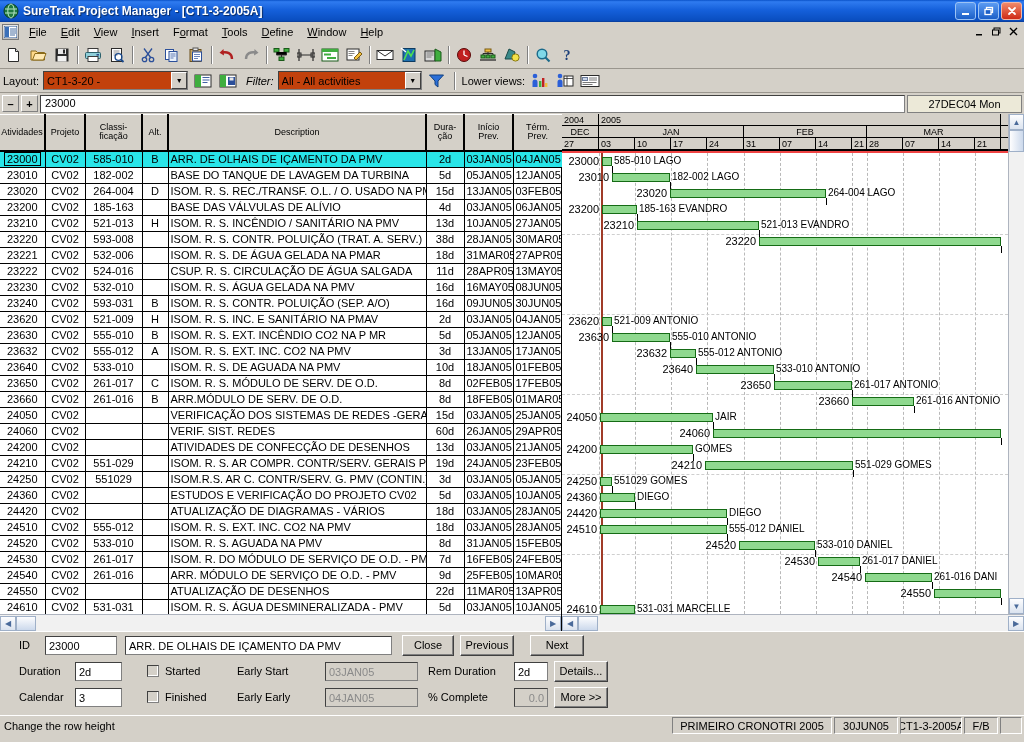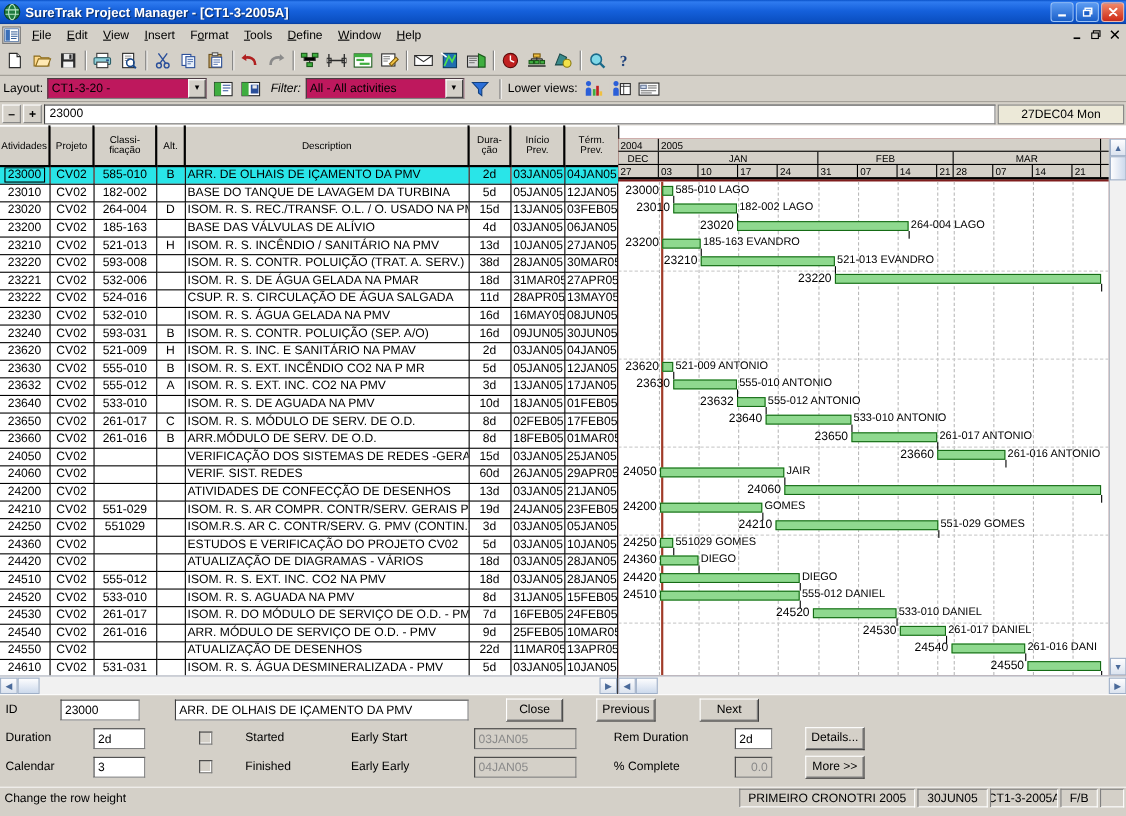--- a/index.html
+++ b/index.html
@@ -77,21 +77,21 @@
   }
 
   
   .layoutbar {
     height: 24px; background: #d4d0c8;
     display: flex; align-items: center; gap: 4px;
     padding: 0 3px; border-bottom: 1px solid #9a968e;
   }
   .lbl { font-size: 11px; color: #000; }
   .combo {
-    height: 19px; background: #be185d;
+    height: 19px; background: #c2410c;
     border: 1px solid #808080;
     border-top-color:#404040; border-left-color:#404040;
     display: flex; align-items: center;
     font-size: 11px; padding-left: 3px;
     position: relative;
   }
   .combo .cval { flex:1; white-space: nowrap; overflow:hidden; }
   .combo .carrow {
     width: 16px; height: 17px; margin: 0 0 0 auto;
     background: #d4d0c8;
@@ -120,21 +120,21 @@
   .datebox {
     width: 115px; height: 18px; background: #ece9d8;
     border: 1px solid #808080;
     display:flex; align-items:center; justify-content:center;
     font-size: 11px;
   }
 
   
   .mainarea { position: relative; height: 517px; display: flex; background:#fff; }
   .grid-pane { width: 562px; position: relative; background:#fff; border-right:1px solid #000;}
-  .gantt-pane { flex:1; position: relative; background:#7f1d1d; overflow:hidden;margin-top:12px; }
+  .gantt-pane { flex:1; position: relative; background:#ef4444; overflow:hidden; }
 
   
   table.grid { border-collapse: collapse; table-layout: fixed; width: 562px; font-size: 10px;}
   table.grid th {
     background:#d4d0c8; color:#000;
     border-right: 2px solid #000; border-bottom: 2px solid #000;
     border-top: 1px solid #fff;
     font-size: 9px; font-weight: normal; line-height: 1.05;
     height: 36px; padding: 0 1px; vertical-align: middle;
   }
@@ -202,21 +202,21 @@
   .hs-arrow {
     width:16px; height:15px; display:flex; align-items:center; justify-content:center;
     background:linear-gradient(to bottom,#fdfdfe,#dbe3ef);
     border:1px solid #9fb0c8; color:#4a6a9a; font-size:8px;
   }
   .hs-thumb { width:20px; height:15px; background:linear-gradient(to bottom,#fdfdfe,#ccd9ec); border:1px solid #9fb0c8; }
   .hs-track { flex:1; }
 
   
   .formpane { height: 84px; background:#d4d0c8; position:relative; border-top:1px solid #fff; }
-  .frow { display:flex; align-items:center; height:26px; padding-left:5px;gap:24px; }
+  .frow { display:flex; align-items:center; height:26px; padding-left:19px; }
   .flabel { font-size:11px; color:#000; }
   .fin {
     background:#fff; border:1px solid #808080;
     border-top-color:#404040; border-left-color:#404040;
     height:19px; font-size:11px; padding:1px 0 0 3px;
     line-height:16px; overflow:hidden; white-space:nowrap;
   }
   .fin.ro { background:#d4d0c8; color:#8a8a8a; }
   .fbtn {
     background:#d4d0c8; height:21px;

